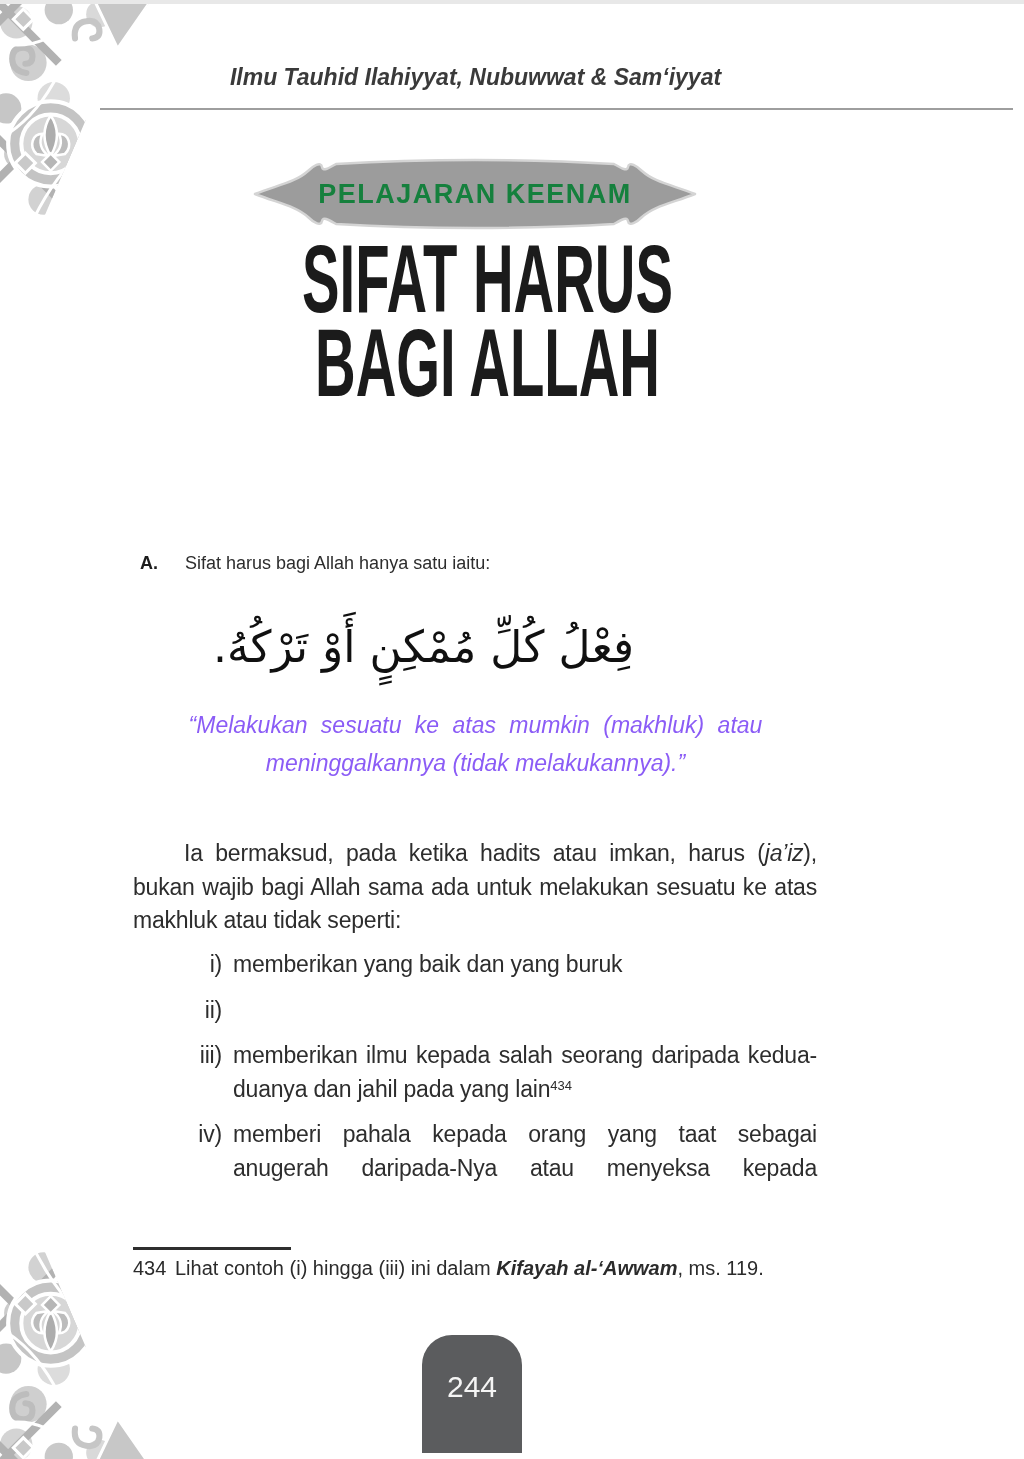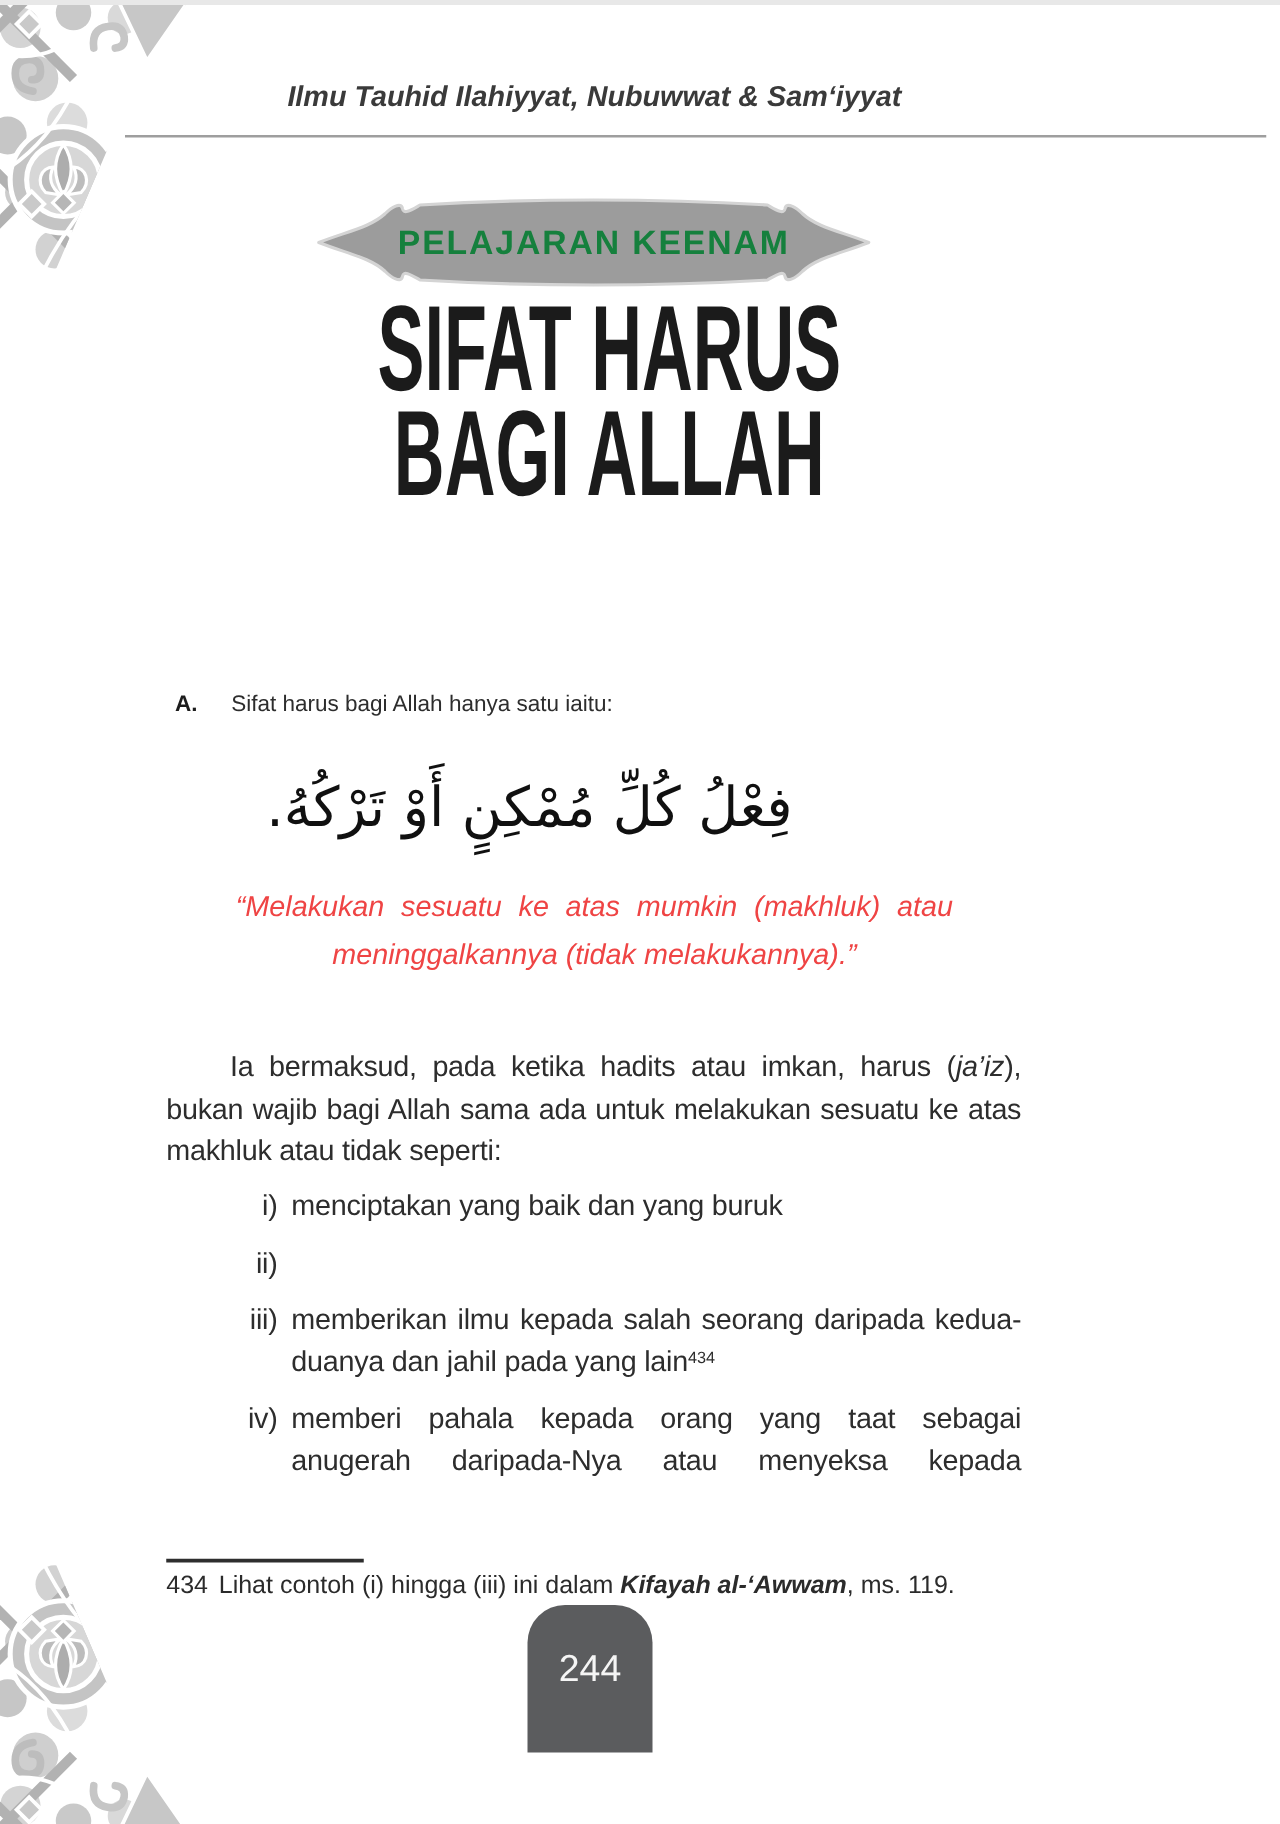--- a/index.html
+++ b/index.html
@@ -37,21 +37,21 @@
   .sec-label{font-weight:bold; display:inline-block; width:45px; color:#1c1c1c;}
 
   .arabic{
     position:absolute; top:600px; left:213px; width:685px; text-align:left;
     font-family:"DejaVu Sans",sans-serif; font-size:44px; line-height:86px; color:#101010;
     direction:rtl;
   }
 
   .quote{
     position:absolute; top:702px; left:133px; width:685px; text-align:center;
-    font-style:italic; font-size:23px; line-height:38px; color:#ef4444;
+    font-style:italic; font-size:23px; line-height:38px; color:#8b5cf6;
   }
   .quote-l1{word-spacing:7px;}
 
   .para{
     position:absolute; top:833px; left:133px; width:684px; margin:0;
     font-size:23px; line-height:33.5px; text-align:justify; text-indent:51px;
     letter-spacing:-0.2px;
   }
 
   .list{position:absolute; top:944px; left:133px; width:684px;}
@@ -59,21 +59,21 @@
   .li-label{flex:0 0 89px; text-align:right;}
   .li-text{flex:1; margin-left:11px; text-align:justify;}
   .li-stretch .li-text{text-align-last:justify;}
   sup{font-size:13px; line-height:0; vertical-align:7px; letter-spacing:0;}
 
   .fn-rule{position:absolute; top:1243px; left:133px; width:158px; height:3px; background:#2e2e2e;}
   .footnote{position:absolute; top:1253px; left:133px; width:684px; font-size:20px; color:#2b2b2b;}
   .fn-num{display:inline-block; min-width:42px;}
 
   .page-tab{
-    position:absolute; left:422px; top:1280px; width:100px; height:118px;
+    position:absolute; left:422px; top:1331px; width:100px; height:118px;
     background:#5b5c5e; border-radius:30px 30px 0 0; color:#f5f5f5;
     text-align:center; font-size:30px;
   }
   .page-tab span{display:block; margin-top:35px;}
 </style>
 </head>
 <body>
 
 <div class="page">
 
@@ -189,21 +189,21 @@
   <div class="quote">
     <div class="quote-l1">“Melakukan sesuatu ke atas mumkin (makhluk) atau</div>
     <div class="quote-l2">meninggalkannya (tidak melakukannya).”</div>
   </div>
 
   <p class="para"><span>Ia bermaksud, pada ketika hadits atau imkan, harus (</span><span style="font-style: italic;">ja’iz</span><span>), bukan wajib bagi Allah sama ada untuk melakukan sesuatu ke atas makhluk atau tidak seperti:</span></p>
 
   <div class="list">
     <div class="li">
       <span class="li-label">i)</span>
-      <div class="li-text"><span>menciptakan yang baik dan yang buruk</span></div>
+      <div class="li-text"><span>memberikan yang baik dan yang buruk</span></div>
     </div>
     <div class="li">
       <span class="li-label">ii)</span>
     </div>
     <div class="li">
       <span class="li-label">iii)</span>
       <div class="li-text"><span>memberikan ilmu kepada salah seorang daripada kedua-duanya dan jahil pada yang lain</span><sup>434</sup></div>
     </div>
     <div class="li li-stretch">
       <span class="li-label">iv)</span>

